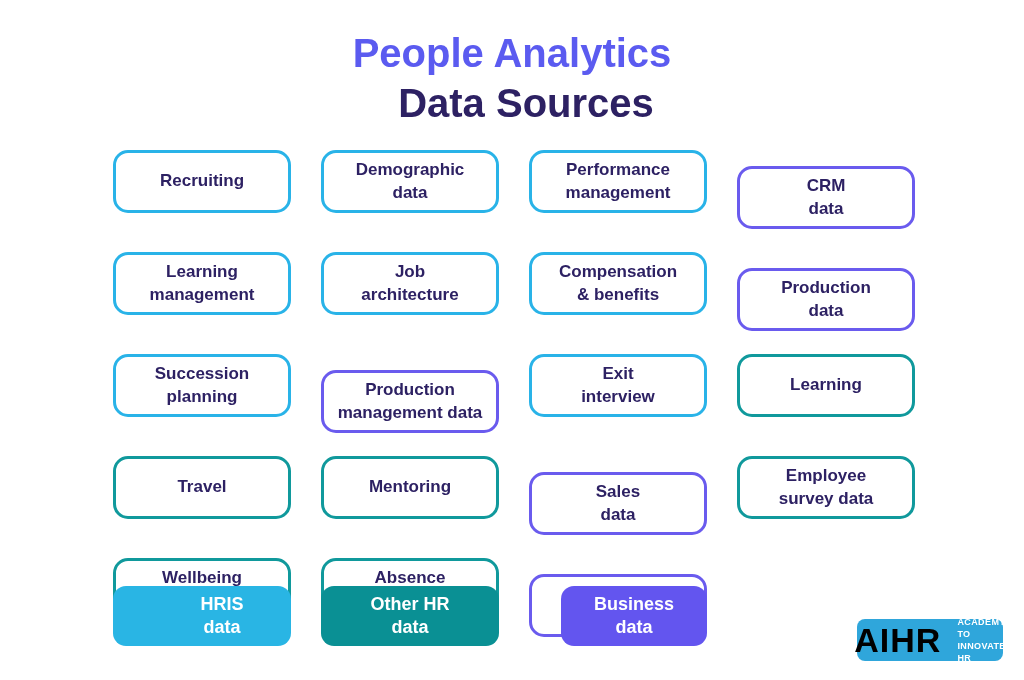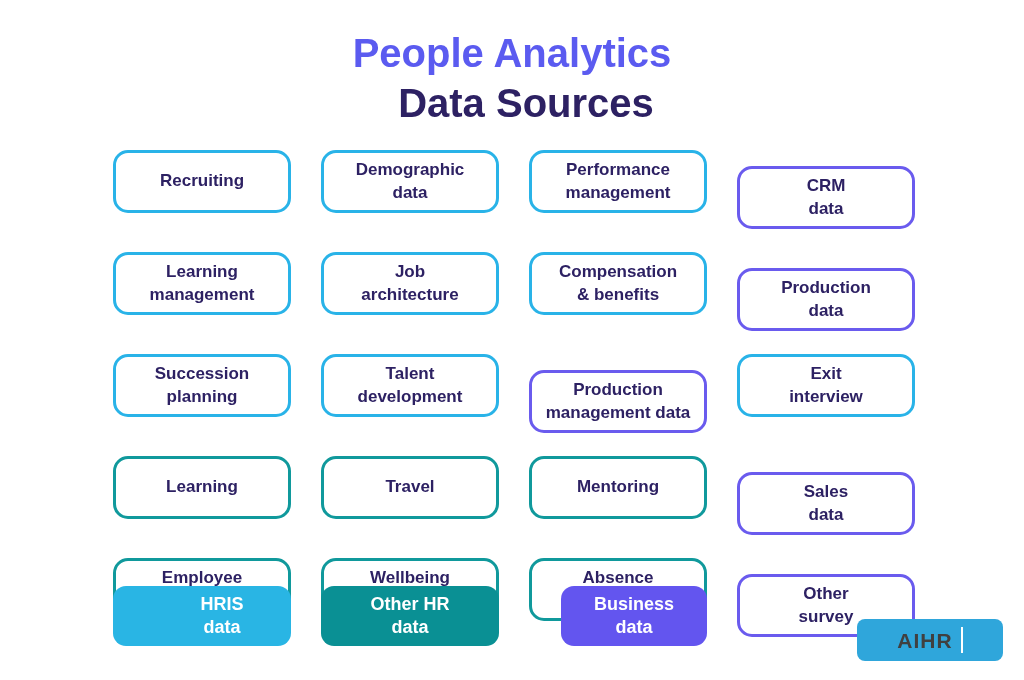--- a/index.html
+++ b/index.html
@@ -59,21 +59,21 @@
   .legend-label{
     color:#ffffff;font-weight:bold;font-size:18px;line-height:1.3;
     white-space:pre-line;
   }
   .logo{
     position:absolute;left:857px;top:619px;width:146px;height:42px;
     background:var(--c-logo_bg);border-radius:8px;
     display:flex;align-items:center;justify-content:center;gap:8px;
   }
   .logo-main{
-    color:#404040;font-weight:bold;font-size:21px;letter-spacing:1px;line-height:1;
+    color:#000000;font-weight:bold;font-size:34px;letter-spacing:1px;line-height:1;
   }
   .logo-divider{
     width:2px;height:26px;background:#ffffff;
   }
   .logo-tagline{
     color:#ffffff;font-weight:bold;font-size:9px;line-height:1.35;
     letter-spacing:0.4px;white-space:pre-line;
   }
 </style>
 </head>
@@ -116,24 +116,20 @@
 &amp; benefits</span>
       </div>
     <div class="box business">
         <span class="box-label">Production
 data</span>
       </div>
 
     <div class="box hris">
         <span class="box-label">Succession
 planning</span>
-      </div>
-    <div class="box hris">
-        <span class="box-label">Talent
-development</span>
       </div>
     <div class="box business">
         <span class="box-label">Production
 management data</span>
       </div>
     <div class="box hris">
         <span class="box-label">Exit
 interview</span>
       </div>
 
@@ -180,15 +176,17 @@
       </div>
     <div class="legend-box business">
         <span class="legend-label">Business
 data</span>
       </div>
   </div>
 
   <div class="logo">
     <span class="logo-main">AIHR</span>
     <span class="logo-divider"></span>
+    <span class="logo-tagline">ACADEMY TO
+INNOVATE HR</span>
   </div>
 
 </div>
 
 </body></html>

